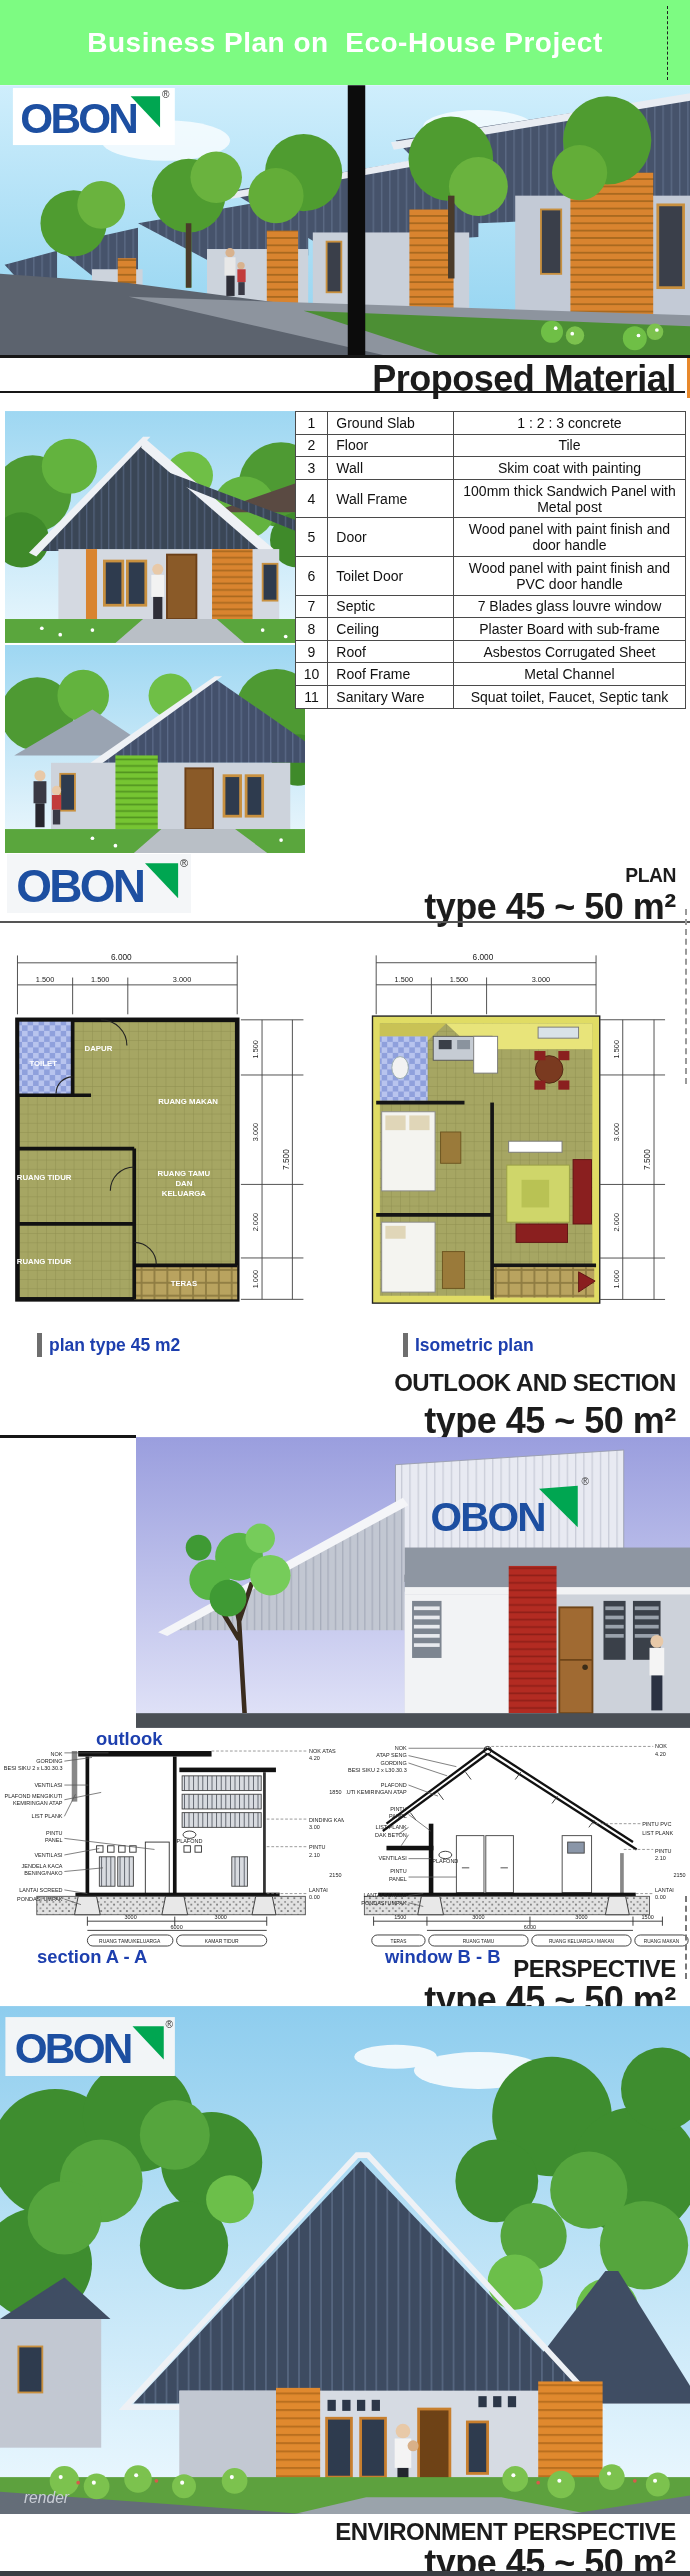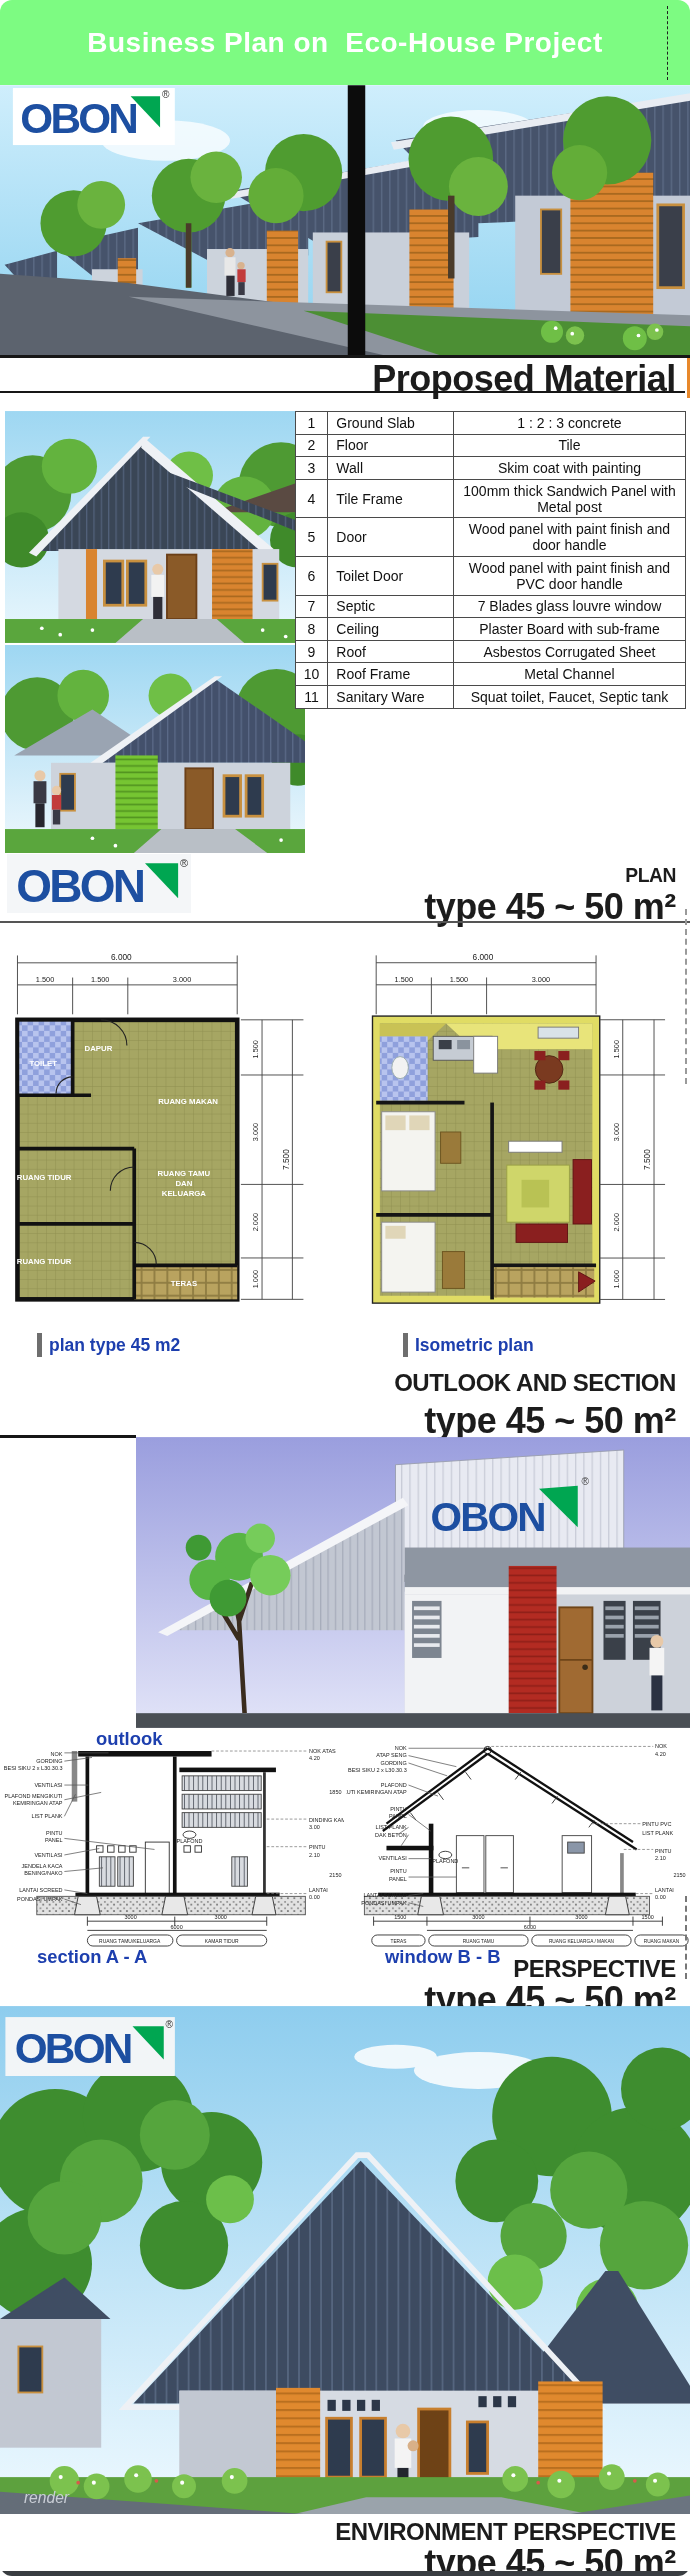--- a/index.html
+++ b/index.html
@@ -1,18 +1,18 @@
 <!DOCTYPE html>
 <html style="font-size:14.7px"><head>
 <meta charset="utf-8">
 <style>
   * { margin:0; padding:0; box-sizing:border-box; }
   html,body { background:#ffffff; }
   body { font-family:"Liberation Sans", sans-serif; }
-  #page { position:relative; width:690px; height:2576px; background:#ffffff; overflow:hidden; margin:0 auto;border-radius:12px; }
+  #page { position:relative; width:690px; height:2576px; background:#ffffff; overflow:hidden; margin:0 auto; }
   .abs { position:absolute; }
   svg text { font-family:"Liberation Sans", sans-serif; }
 
   
   #header { left:0; top:0; width:690px; height:85px; background:#7dfb82; }
   #header .t { width:100%; text-align:center; line-height:85px; font-size:28px; font-weight:bold; color:#ffffff; letter-spacing:0.5px; }
   #header .t .gap { display:inline-block; width:16.6px; }
   #header-dash { left:667px; top:5.5px; height:74px; width:0; border-left:1.8px dashed #1e1e1e; }
 
   
@@ -268,21 +268,21 @@
           <td class="item">Floor</td>
           <td class="desc">Tile</td>
         </tr>
       <tr>
           <td class="no">3</td>
           <td class="item">Wall</td>
           <td class="desc">Skim coat with painting</td>
         </tr>
       <tr>
           <td class="no">4</td>
-          <td class="item">Tile Frame</td>
+          <td class="item">Wall Frame</td>
           <td class="desc">100mm thick Sandwich Panel with Metal post</td>
         </tr>
       <tr>
           <td class="no">5</td>
           <td class="item">Door</td>
           <td class="desc">Wood panel with paint finish and door handle</td>
         </tr>
       <tr>
           <td class="no">6</td>
           <td class="item">Toilet Door</td>

